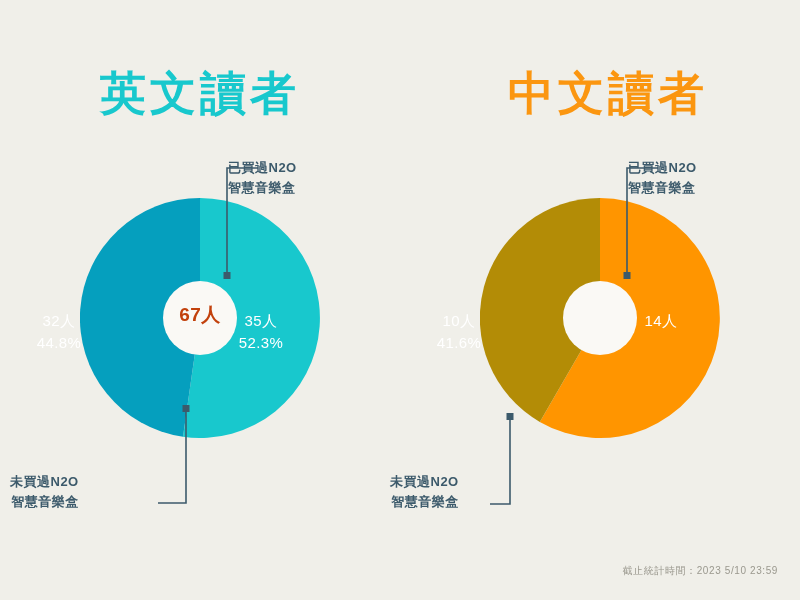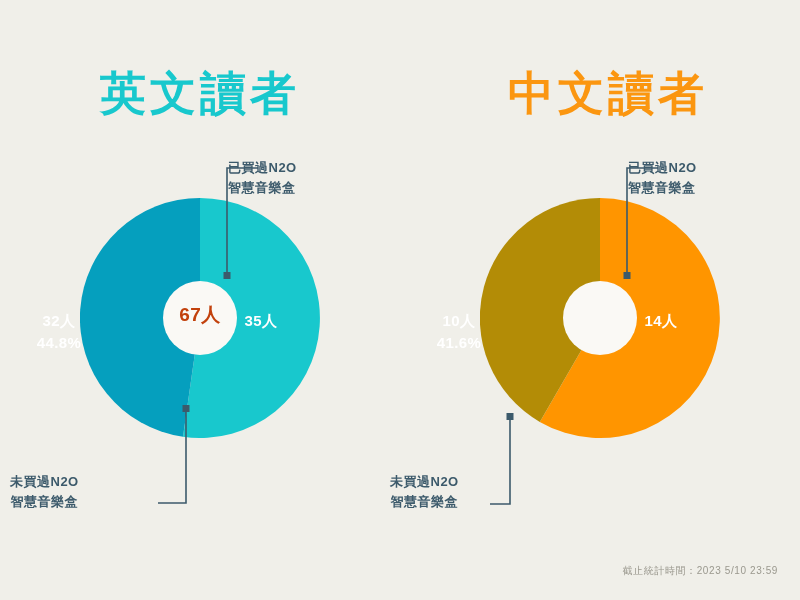--- a/index.html
+++ b/index.html
@@ -64,40 +64,40 @@
     letter-spacing: .5px;
   }
 
   
   .slice-label {
     position: absolute;
     width: 90px;
     text-align: center;
     color: #ffffff;
     font-size: 15px;
-    font-weight: bold;
+    font-weight: normal;
     line-height: 1.45;
     letter-spacing: .4px;
   }
   .slice-label .pct { display: block; }
   .slice-label.seg-left  { left: 14px;  top: 160px; }
   .slice-label.seg-right { left: 216px; top: 160px; }
 
   
   .callout-text {
     position: absolute;
     font-size: 13px;
     font-weight: bold;
     color: #3c5a6b;
     line-height: 1.55;
     letter-spacing: .5px;
     white-space: nowrap;
   }
   .callout-top  { left: 228px; top: 8px; }
-  .callout-bot  { left: 10px;  top: 322px; text-align: center; }
+  .callout-bot  { left: 10px;  top: 322px; text-align: right; }
 
   .leader {
     position: absolute;
     pointer-events: none;
   }
 
   
   .footnote {
     position: absolute;
     right: 22px;
@@ -127,20 +127,21 @@
       <div class="center-hole-label">67人</div>
     </div>
 
     <div class="slice-label seg-left">
       <span>32人</span>
       <span class="pct">44.8%</span>
     </div>
 
     <div class="slice-label seg-right">
       <span>35人</span>
+      <span class="pct">52.3%</span>
     </div>
 
     <svg class="leader" style="left:180px; top:14px;" width="90" height="125">
       <path d="M 78 4 L 47 4 L 47 112" stroke="#3c5a6b" stroke-width="1.6" fill="none"></path>
       <rect x="43.5" y="108" width="7" height="7" fill="#3c5a6b"></rect>
     </svg>
     <div class="callout-text callout-top">
       <div>已買過N2O</div>
       <div>智慧音樂盒</div>
     </div>

